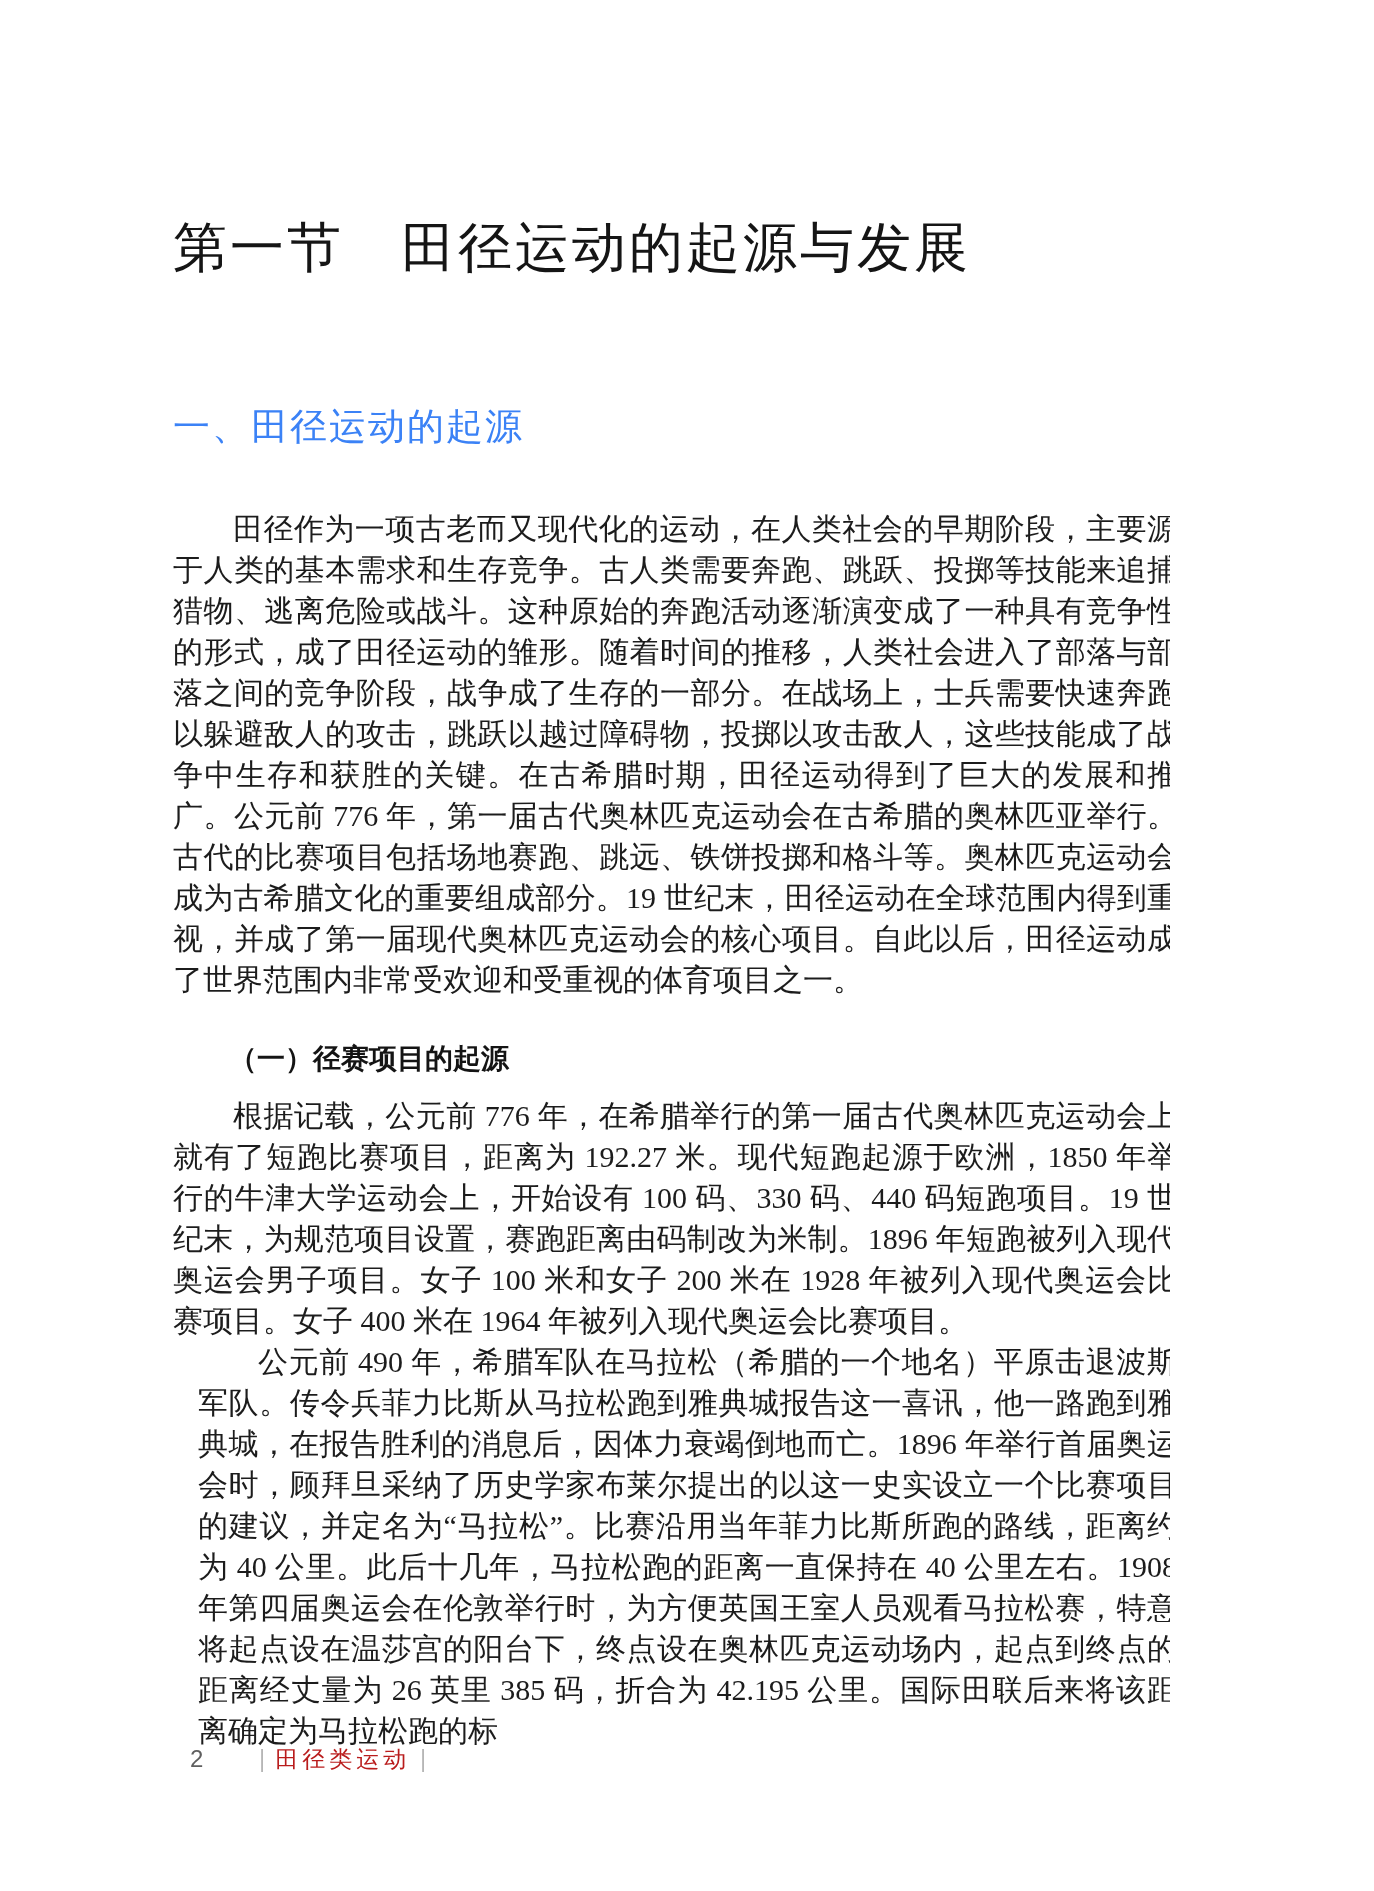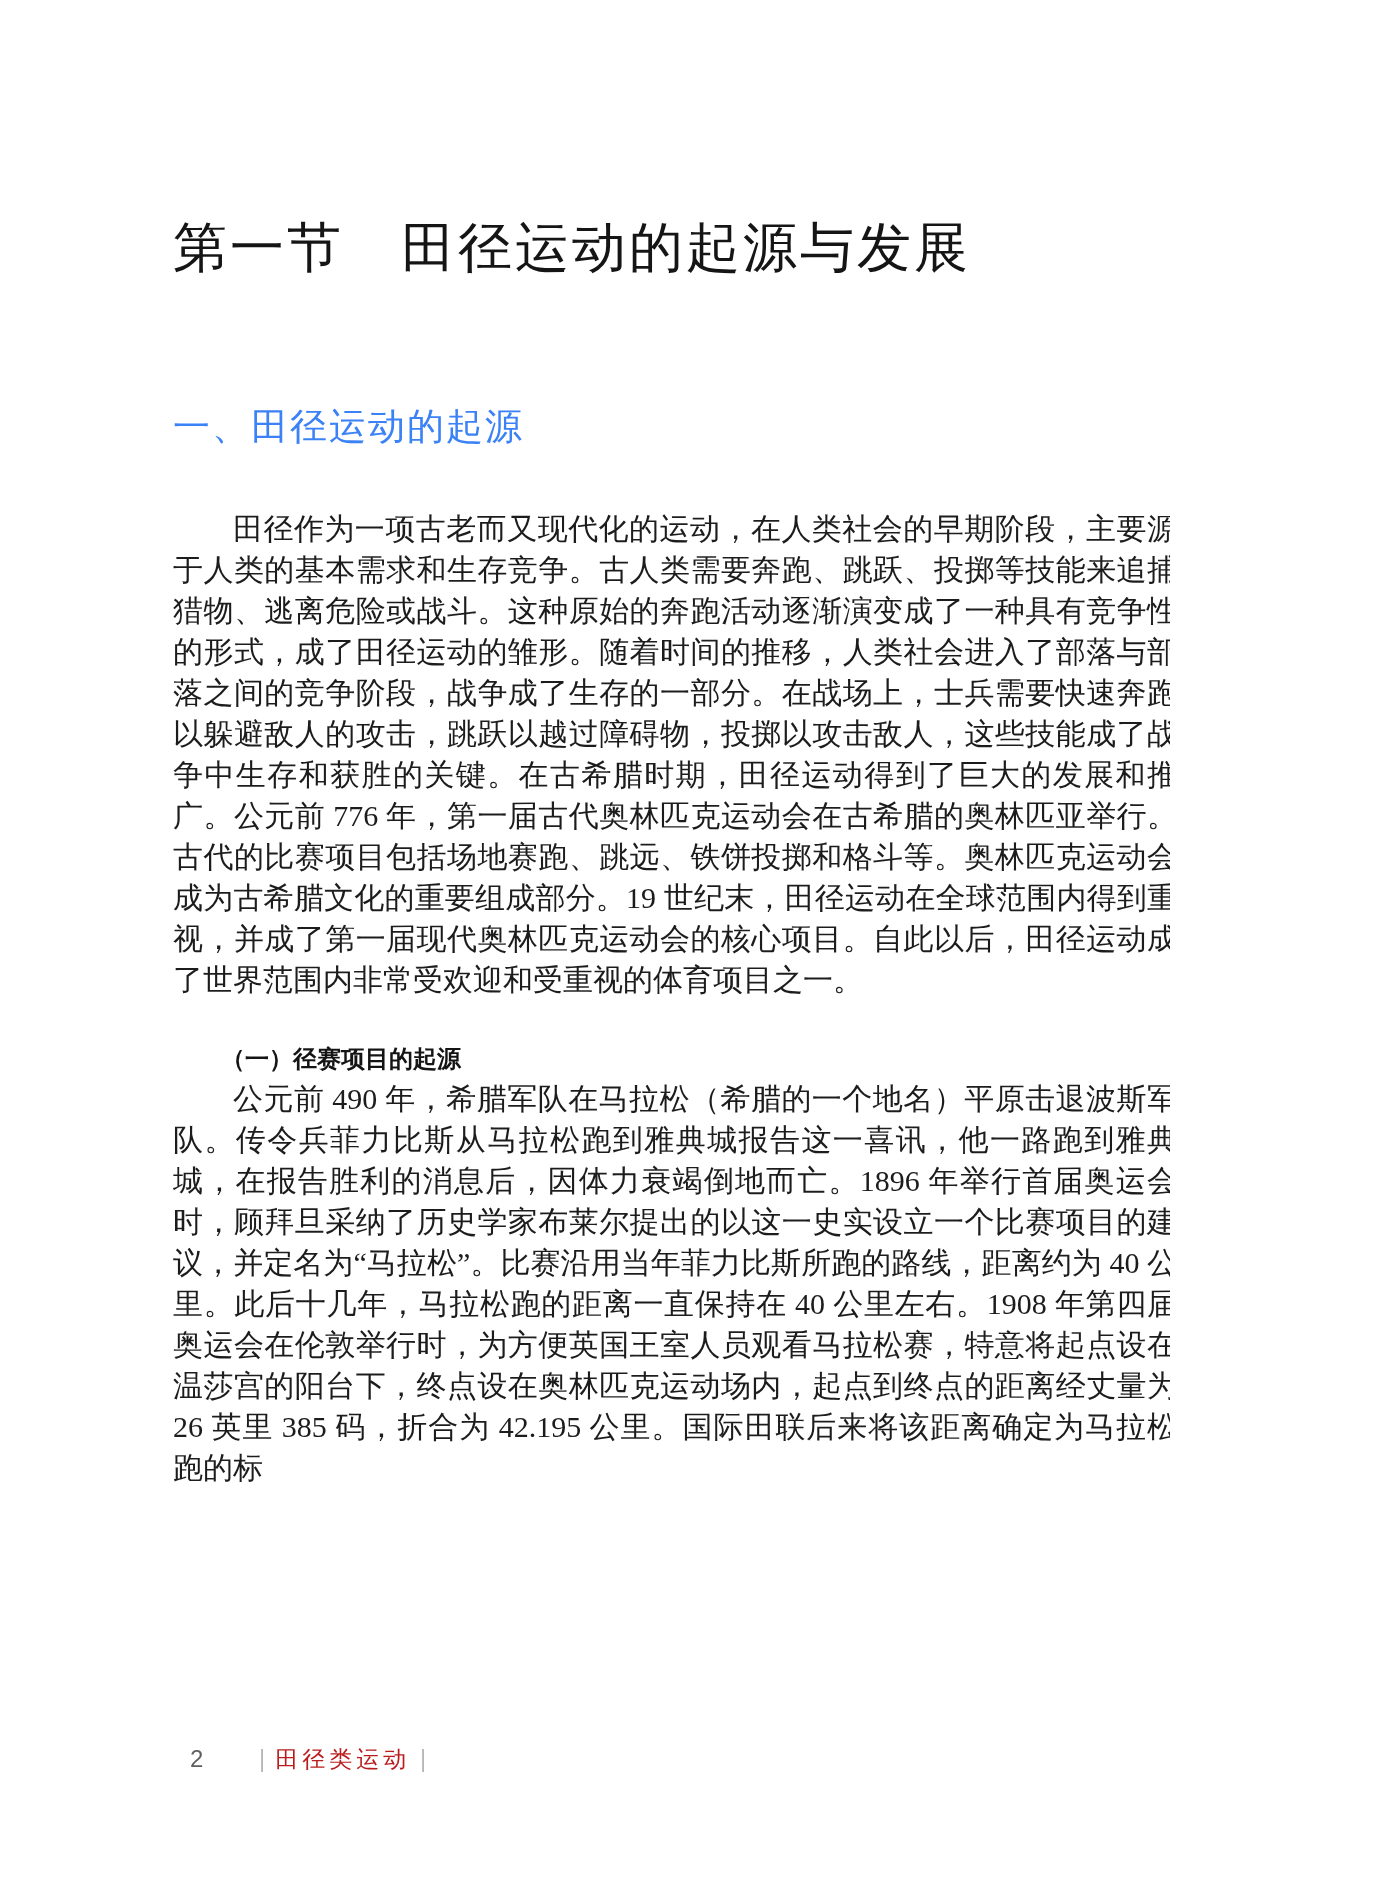--- a/index.html
+++ b/index.html
@@ -44,29 +44,29 @@
     font-size: 30px;
     line-height: 41px;
     text-align: justify;
     text-indent: 2em;
     color: #1c1c1c;
     font-family: "Liberation Serif", "DejaVu Serif", serif;
   }
   .para-1 { margin-top: 60px; }
   .subsection-heading {
     margin-top: 40px;
-    font-size: 24px;
+    font-size: 28px;
     font-weight: bold;
     text-indent: 2em;
     line-height: 38px;
     color: #141414;
     font-family: "Liberation Serif", "DejaVu Serif", serif;
   }
   .para-2 { margin-top: 17px; }
-  .para-3 { margin-top: 0; }
+  .para-3 { margin-top: 0; margin-left: 25px; }
   .footer {
     position: absolute;
     left: 190px;
     top: 1747px;
     display: flex;
     align-items: baseline;
     font-family: "Liberation Sans", "DejaVu Sans", sans-serif;
     color: #6e6e6e;
     font-size: 23px;
     line-height: 1;
@@ -95,20 +95,21 @@
   <div class="content">
 
     <h1 class="chapter-title">第一节　田径运动的起源与发展</h1>
 
     <h2 class="section-heading">一、田径运动的起源</h2>
 
     <p class="body-para para-1">田径作为一项古老而又现代化的运动，在人类社会的早期阶段，主要源于人类的基本需求和生存竞争。古人类需要奔跑、跳跃、投掷等技能来追捕猎物、逃离危险或战斗。这种原始的奔跑活动逐渐演变成了一种具有竞争性的形式，成了田径运动的雏形。随着时间的推移，人类社会进入了部落与部落之间的竞争阶段，战争成了生存的一部分。在战场上，士兵需要快速奔跑以躲避敌人的攻击，跳跃以越过障碍物，投掷以攻击敌人，这些技能成了战争中生存和获胜的关键。在古希腊时期，田径运动得到了巨大的发展和推广。公元前 776 年，第一届古代奥林匹克运动会在古希腊的奥林匹亚举行。古代的比赛项目包括场地赛跑、跳远、铁饼投掷和格斗等。奥林匹克运动会成为古希腊文化的重要组成部分。19 世纪末，田径运动在全球范围内得到重视，并成了第一届现代奥林匹克运动会的核心项目。自此以后，田径运动成了世界范围内非常受欢迎和受重视的体育项目之一。</p>
 
     <h3 class="subsection-heading">（一）径赛项目的起源</h3>
 
+    <p class="body-para para-2">根据记载，公元前 776 年，在希腊举行的第一届古代奥林匹克运动会上就有了短跑比赛项目，距离为 192.27 米。现代短跑起源于欧洲，1850 年举行的牛津大学运动会上，开始设有 100 码、330 码、440 码短跑项目。19 世纪末，为规范项目设置，赛跑距离由码制改为米制。1896 年短跑被列入现代奥运会男子项目。女子 100 米和女子 200 米在 1928 年被列入现代奥运会比赛项目。女子 400 米在 1964 年被列入现代奥运会比赛项目。</p>
 
     <p class="body-para para-3">公元前 490 年，希腊军队在马拉松（希腊的一个地名）平原击退波斯军队。传令兵菲力比斯从马拉松跑到雅典城报告这一喜讯，他一路跑到雅典城，在报告胜利的消息后，因体力衰竭倒地而亡。1896 年举行首届奥运会时，顾拜旦采纳了历史学家布莱尔提出的以这一史实设立一个比赛项目的建议，并定名为“马拉松”。比赛沿用当年菲力比斯所跑的路线，距离约为 40 公里。此后十几年，马拉松跑的距离一直保持在 40 公里左右。1908 年第四届奥运会在伦敦举行时，为方便英国王室人员观看马拉松赛，特意将起点设在温莎宫的阳台下，终点设在奥林匹克运动场内，起点到终点的距离经丈量为 26 英里 385 码，折合为 42.195 公里。国际田联后来将该距离确定为马拉松跑的标</p>
 
   </div>
 
   <div class="footer">
     <span class="page-number">2</span>
     <span class="bar">|</span>
     <span class="running-title">田径类运动</span>
     <span class="bar">|</span>

